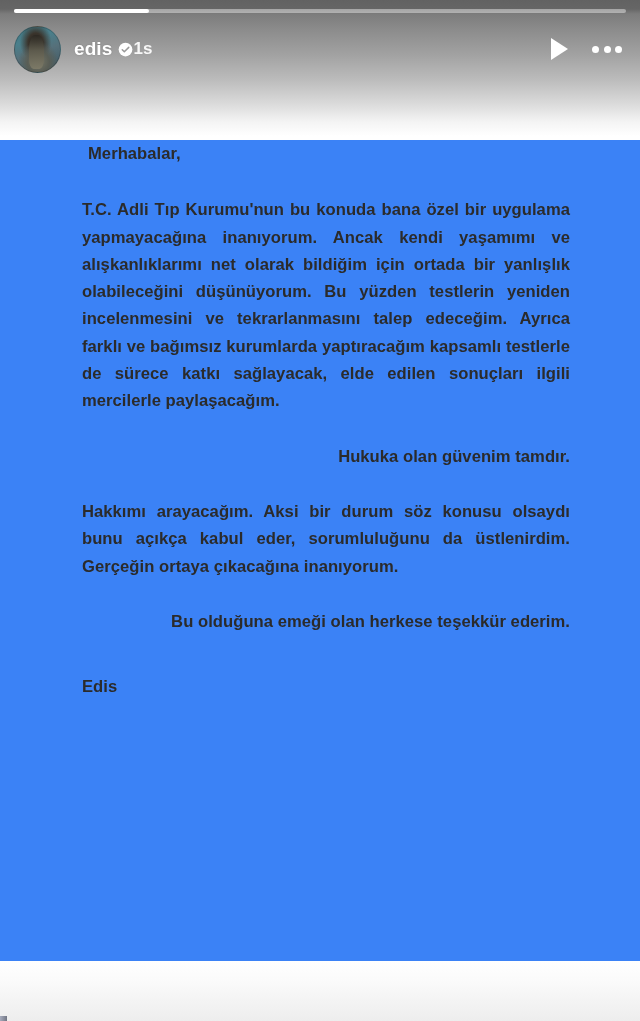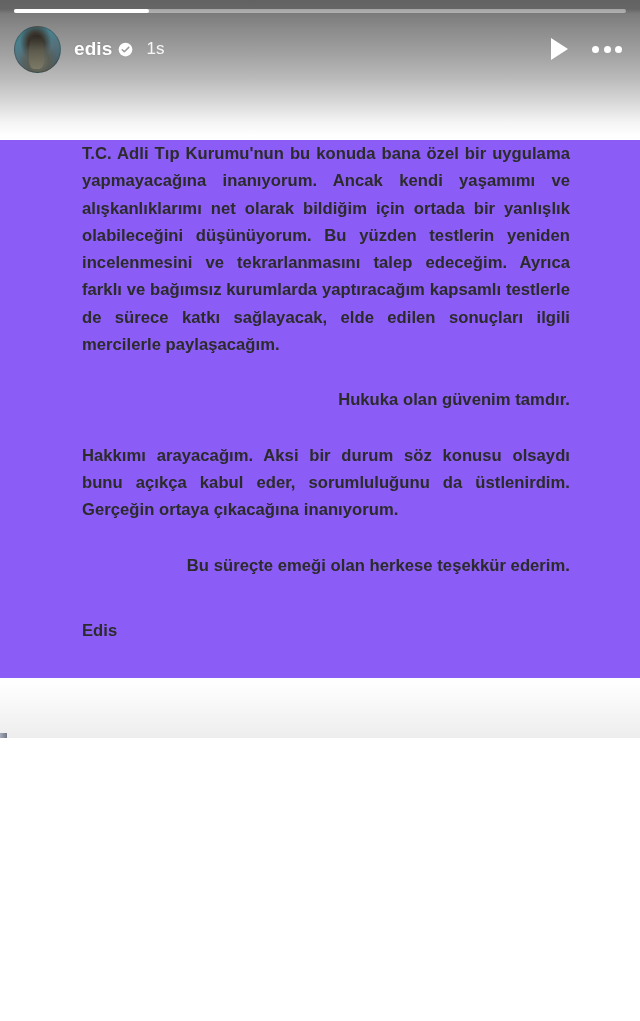--- a/index.html
+++ b/index.html
@@ -6,23 +6,23 @@
     margin: 0;
     padding: 0;
     background: #ffffff;
   }
   body {
     font-family: "Liberation Sans", sans-serif;
   }
   .story {
     position: relative;
     width: 640px;
-    height: 738px;
+    height: 1021px;
     overflow: hidden;
-    background: #8b5cf6;
+    background: #3b82f6;
   }
   
   .bg-top {
     position: absolute;
     left: 0; top: 0;
     width: 640px;
     height: 140px;
     background: linear-gradient(to bottom,
         #626262 0px,
         #666666 9px,
@@ -113,24 +113,23 @@
     margin-left: 6px;
     width: 15px;
     height: 15px;
     flex: 0 0 auto;
     display: inline-flex;
     align-items: center;
     justify-content: center;
   }
   .verified svg { display: block; }
   .timestamp {
-    margin-left: 13px;
     color: rgba(255,255,255,0.92);
     font-size: 17px;
-    font-weight: 400;
+    font-weight: 700;
   }
   .spacer { flex: 1 1 auto; }
   .play-btn {
     width: 26px;
     height: 28px;
     display: flex;
     align-items: center;
     justify-content: center;
     margin-right: 20px;
   }
@@ -212,21 +211,22 @@
       <div class="play-tri"></div>
     </div>
     <div class="more-btn">
       <i></i>
       <i></i>
       <i></i>
     </div>
   </div>
 
   <div class="content">
+    <p class="para greeting">Merhabalar,</p>
     <p class="para">T.C. Adli Tıp Kurumu'nun bu konuda bana özel bir uygulama yapmayacağına inanıyorum. Ancak kendi yaşamımı ve alışkanlıklarımı net olarak bildiğim için ortada bir yanlışlık olabileceğini düşünüyorum. Bu yüzden testlerin yeniden incelenmesini ve tekrarlanmasını talep edeceğim. Ayrıca farklı ve bağımsız kurumlarda yaptıracağım kapsamlı testlerle de sürece katkı sağlayacak, elde edilen sonuçları ilgili mercilerle paylaşacağım.</p>
     <p class="para short">Hukuka olan güvenim tamdır.</p>
     <p class="para">Hakkımı arayacağım. Aksi bir durum söz konusu olsaydı bunu açıkça kabul eder, sorumluluğunu da üstlenirdim. Gerçeğin ortaya çıkacağına inanıyorum.</p>
-    <p class="para short">Bu süreçte emeği olan herkese teşekkür ederim.</p>
+    <p class="para short">Bu olduğuna emeği olan herkese teşekkür ederim.</p>
     <p class="para sign">Edis</p>
   </div>
 
   <div class="corner-artifact"></div>
 </div>
 
 </body></html>

